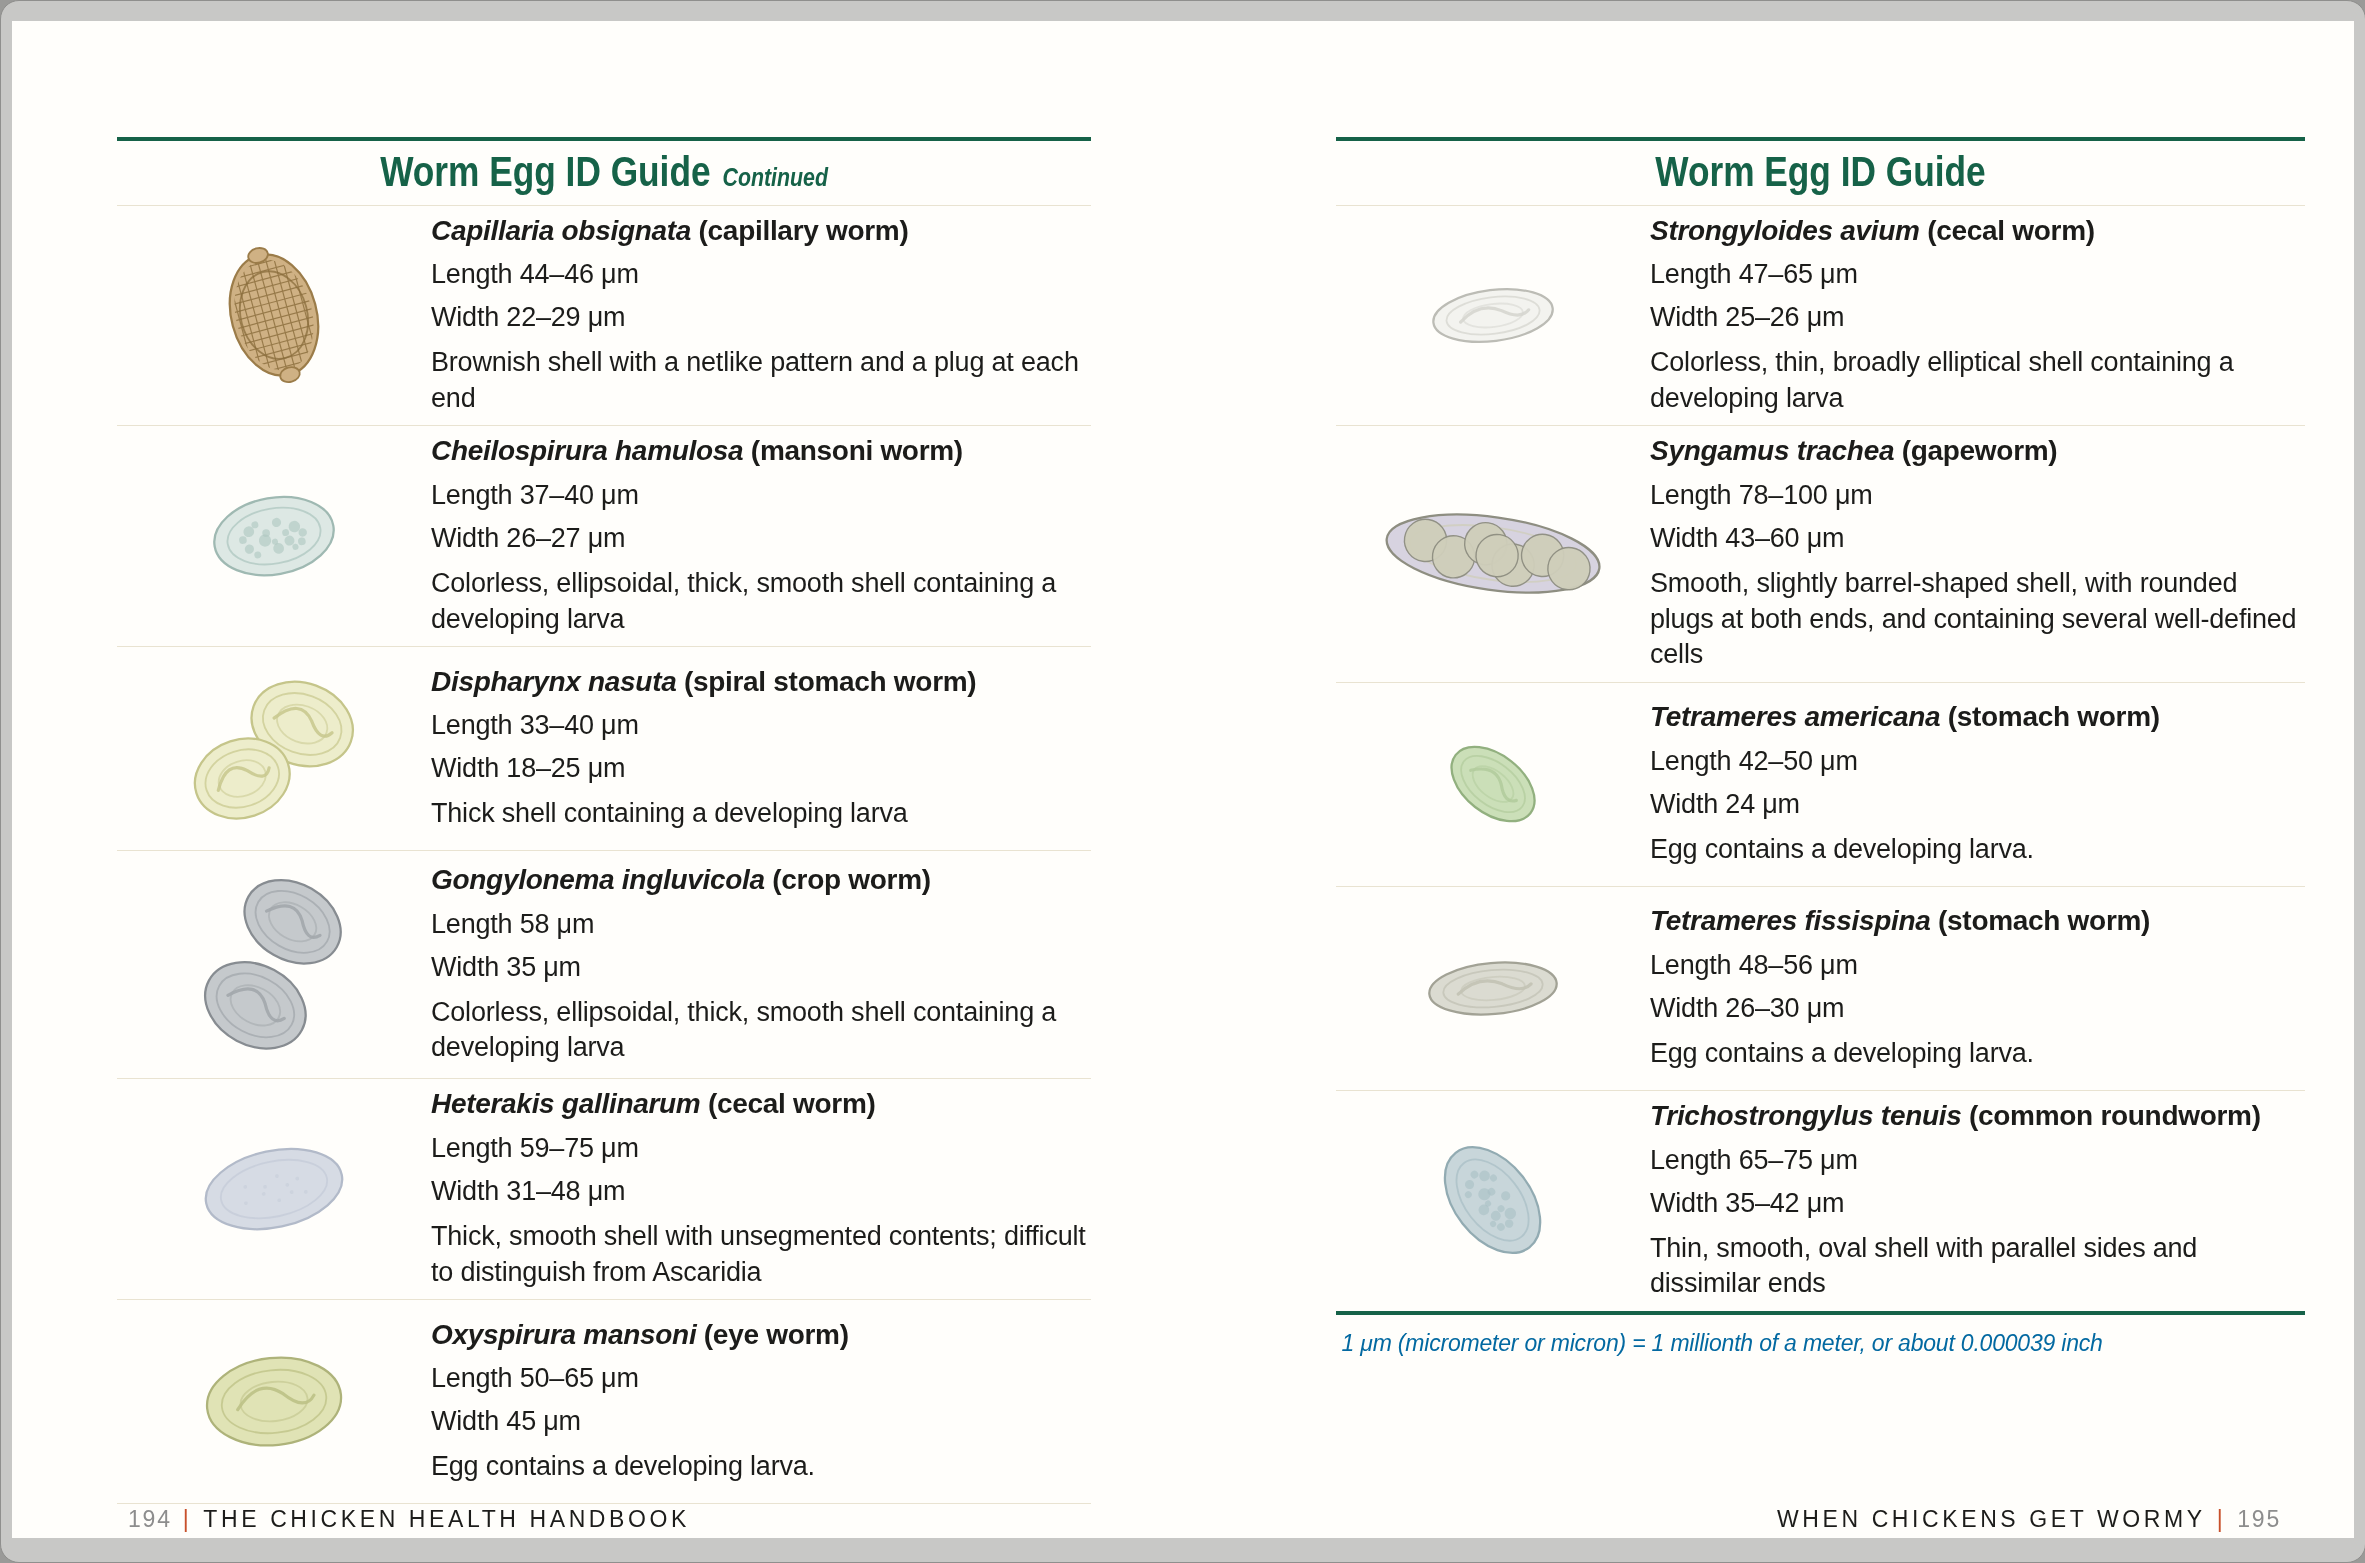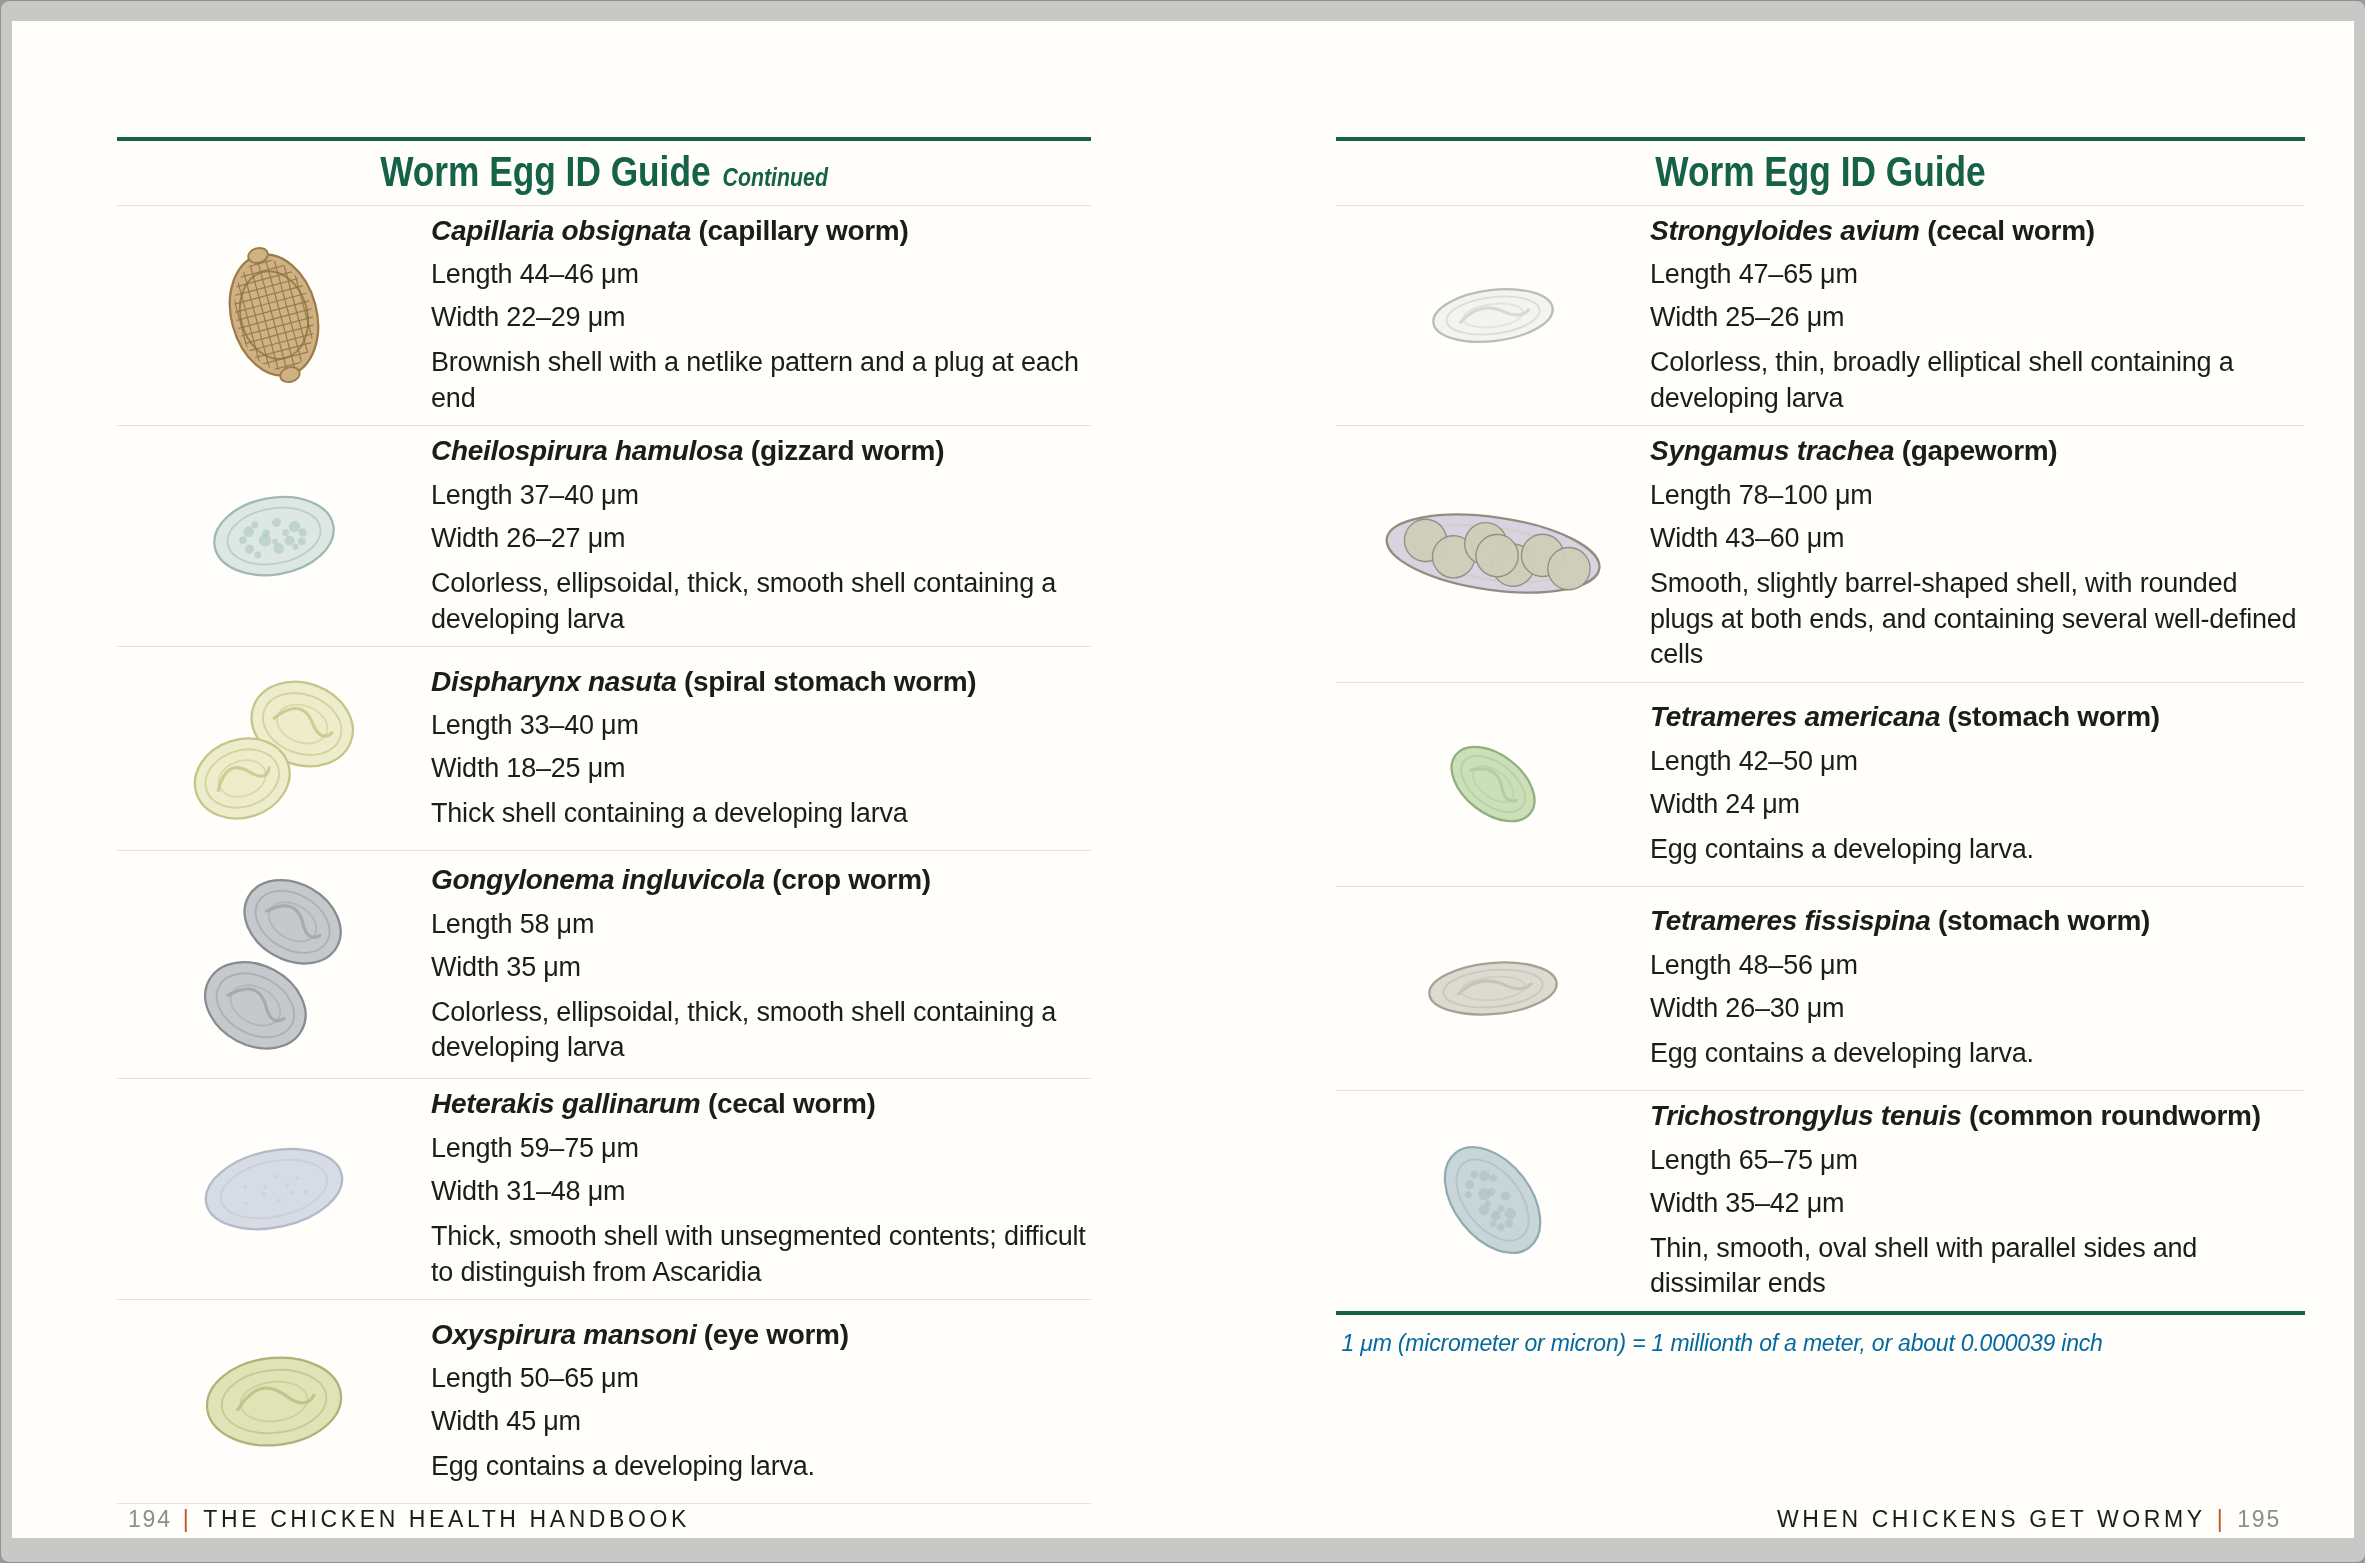--- a/index.html
+++ b/index.html
@@ -3,21 +3,21 @@
 <meta charset="utf-8">
 <style>
   :root{
     --green:#166248; --beige:#e9e3d1; --accent:#c8502b;
     --text:#1c1c1a; --folio:#8d8d8d; --frame:#c8c8c6; --sheet:#fffefb;
   }
   *{box-sizing:border-box; margin:0; padding:0;}
   html,body{width:2366px;height:1563px;overflow:hidden;}
   body{font-family:"Liberation Sans","DejaVu Sans",sans-serif;background:#9a9a98;}
   .screen{position:relative;width:2366px;height:1563px;background:var(--frame);
-          border-radius:9px;overflow:hidden;border:1.8px solid #8f8f8d;}
+          border-radius:19px;overflow:hidden;border:1.8px solid #8f8f8d;}
   .sheet{position:absolute;left:11px;right:11px;top:20px;bottom:24px;background:var(--sheet);}
   .page{position:absolute;top:116px;}
   .page.left{left:105px;width:974px;}
   .page.right{left:1324px;width:969px;}
   .page-header{border-top:4.5px solid var(--green);border-bottom:1.8px solid var(--beige);
                text-align:center;padding:5.5px 0 9px;}
   .title-wrap{display:inline-block;transform:scaleX(.82);white-space:nowrap;}
   .page-title{font-weight:700;font-size:43px;color:var(--green);letter-spacing:0;}
   .continued{font-style:italic;font-weight:700;font-size:26px;color:var(--green);margin-left:14.6px;}
   .continued:empty{display:none;}
@@ -121,21 +121,21 @@
                   <circle cx="61.519999999999996" cy="41.25" r="3.78" fill="#aec7c0" opacity="0.6"></circle>
                   <circle cx="111.68" cy="58.575" r="4.62" fill="#aec7c0" opacity="0.6"></circle>
                   <circle cx="45.68" cy="55.425" r="4.2" fill="#aec7c0" opacity="0.6"></circle>
                   <circle cx="80" cy="63.3" r="3.36" fill="#aec7c0" opacity="0.6"></circle>
                   <circle cx="101.12" cy="72.75" r="3.36" fill="#aec7c0" opacity="0.6"></circle>
                   <circle cx="58.879999999999995" cy="74.325" r="3.78" fill="#aec7c0" opacity="0.6"></circle>
                 </g>
               </svg>
     </div>
     <div class="text-cell">
-      <h3 class="species-line"><span class="species">Cheilospirura hamulosa</span> <span class="common">(gizzard worm)</span></h3>
+      <h3 class="species-line"><span class="species">Cheilospirura hamulosa</span> <span class="common">(mansoni worm)</span></h3>
       <p class="metric">Length 37–40 μm</p>
       <p class="metric">Width 26–27 μm</p>
       <p class="desc"><span>Colorless, ellipsoidal, thick, smooth shell containing a developing larva</span></p>
     </div>
   </article>
           <article class="entry">
     <div class="egg-cell">
       <svg class="egg" xmlns="http://www.w3.org/2000/svg" viewBox="0 0 205 185" style="width: 187px; height: 168px;">
                 <g transform="rotate(20 133 65)">
                   <ellipse cx="133" cy="65" rx="57" ry="45" fill="#ededcb" stroke="#c5c58a" stroke-width="2.5"></ellipse>

